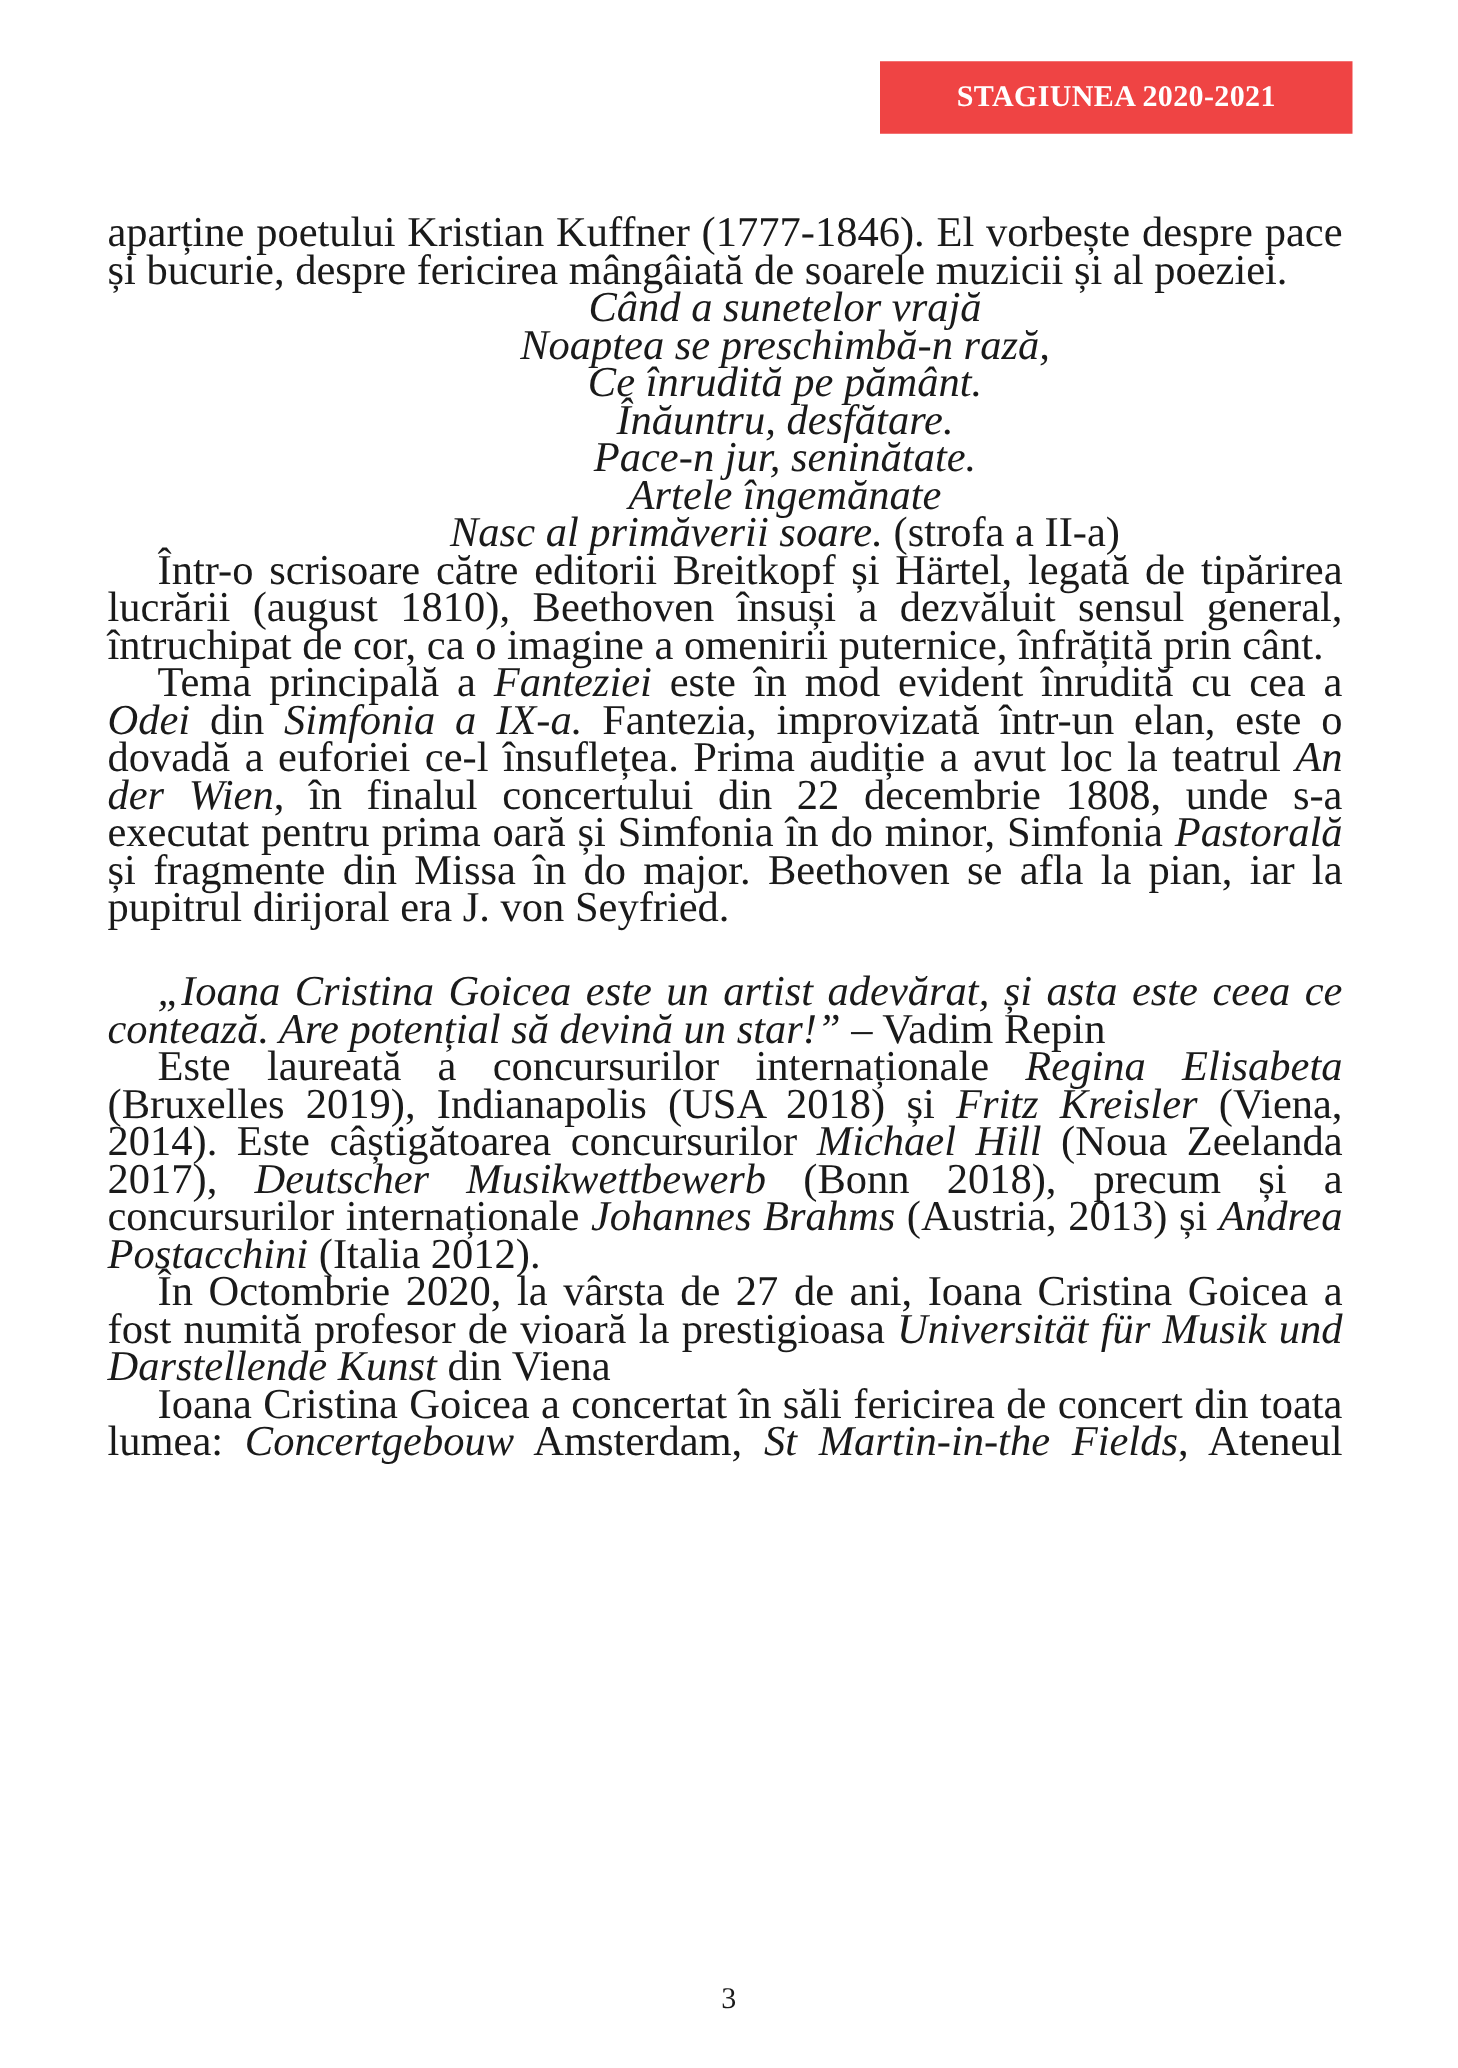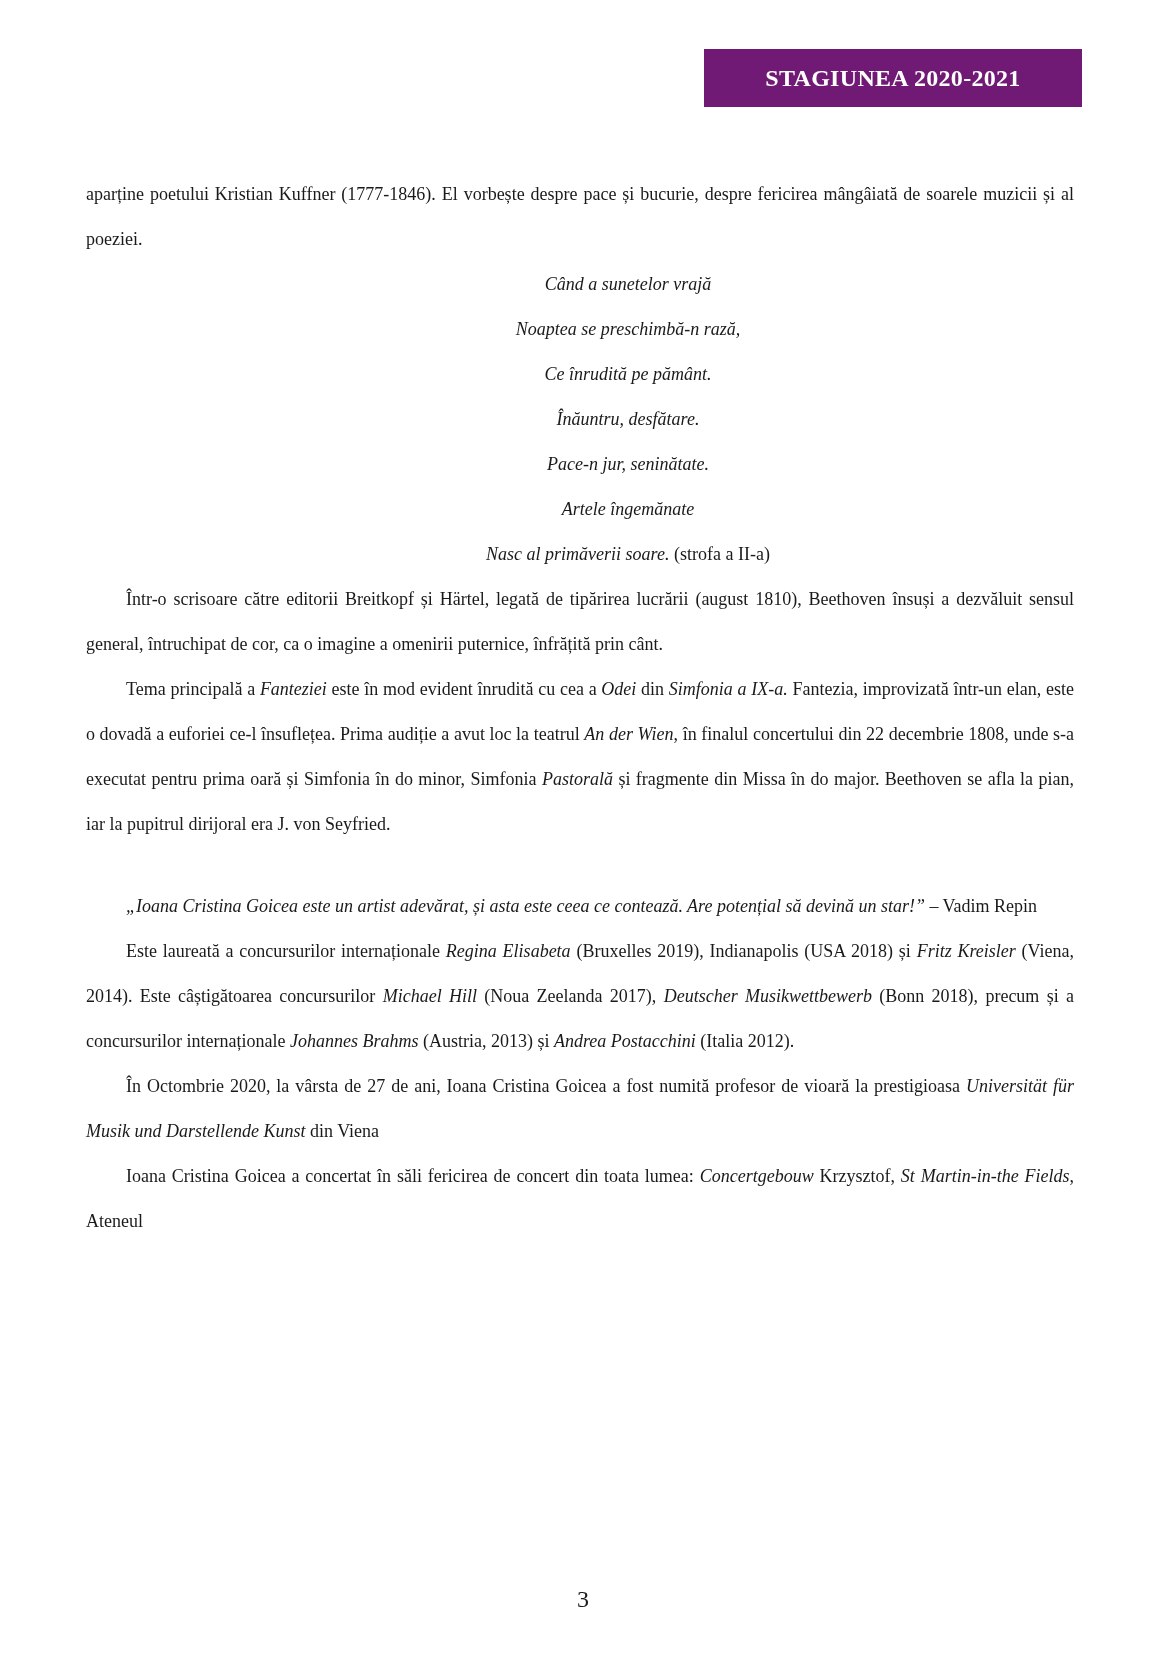--- a/index.html
+++ b/index.html
@@ -1,34 +1,34 @@
 <!DOCTYPE html>
 <html><head>
 <meta charset="utf-8">
 <style>
   html, body { margin: 0; padding: 0; background: #ffffff; }
   body { width: 1166px; height: 1654px; position: relative; overflow: hidden;
          font-family: "Liberation Serif", "DejaVu Serif", serif; color: #1a1a1a; }
   .header-badge { position: absolute; left: 704px; top: 49px; width: 378px; height: 58px;
          background: #c8102e; color: #ffffff; font-weight: bold; font-size: 24px;
          display: flex; align-items: center; justify-content: center; letter-spacing: 0.3px; }
-  .content { position: absolute; left: 86px; top: 172px; width: 988px; font-size: 18px; line-height: 45px; }
+  .content { position: absolute; left: 86px; top: 172px; width: 988px; font-size: 34px; line-height: 30px; }
   .p { text-align: justify; margin: 0; }
   .indent { text-indent: 40px; }
   .poem { margin: 0; padding-left: 96px; text-align: center; }
   .poem .line { display: block; font-style: italic; }
   .gap { height: 37px; }
   em, .it { font-style: italic; }
   b { font-weight: bold; }
   .page-number { position: absolute; left: 0; width: 1166px; top: 1586px; text-align: center; font-size: 24px; }
 </style>
 </head>
 <body>
 
-<div class="header-badge" style="background: #701a75;">
+<div class="header-badge" style="background: #ef4444;">
   <span>STAGIUNEA 2020-2021</span>
 </div>
 
 <div class="content">
   <p class="p">aparține poetului Kristian Kuffner (1777-1846). El vorbește despre pace și bucurie, despre fericirea mângâiată de soarele muzicii și al poeziei.</p>
 
   <div class="poem">
     <span class="line">Când a sunetelor vrajă</span>
     <span class="line">Noaptea se preschimbă-n rază,</span>
     <span class="line">Ce înrudită pe pământ.</span>
@@ -44,16 +44,16 @@
 
   <div class="gap"></div>
 
   <p class="p indent"><em>„Ioana Cristina Goicea este un artist adevărat, și asta este ceea ce contează. Are potențial să devină un star!”</em><span> – Vadim Repin</span></p>
 
 
   <p class="p indent"><span>Este laureată a concursurilor internaționale </span><em>Regina Elisabeta</em><span> (Bruxelles 2019), Indianapolis (USA 2018) și </span><em>Fritz Kreisler</em><span> (Viena, 2014). Este câștigătoarea concursurilor </span><em>Michael Hill</em><span> (Noua Zeelanda 2017), </span><em>Deutscher Musikwettbewerb</em><span> (Bonn 2018), precum și a concursurilor internaționale </span><em>Johannes Brahms</em><span> (Austria, 2013) și </span><em>Andrea Postacchini</em><span> (Italia 2012).</span></p>
 
   <p class="p indent"><span>În Octombrie 2020, la vârsta de 27 de ani, Ioana Cristina Goicea a fost numită profesor de vioară la prestigioasa </span><em>Universität für Musik und Darstellende Kunst</em><span> din Viena</span></p>
 
-  <p class="p indent" style="text-align-last: justify;"><span>Ioana Cristina Goicea a concertat în săli fericirea de concert din toata lumea: </span><em>Concertgebouw</em><span> Krzysztof, </span><em>St Martin-in-the Fields</em><span>, Ateneul</span></p>
+  <p class="p indent" style="text-align-last: justify;"><span>Ioana Cristina Goicea a concertat în săli fericirea de concert din toata lumea: </span><em>Concertgebouw</em><span> Amsterdam, </span><em>St Martin-in-the Fields</em><span>, Ateneul</span></p>
 </div>
 
 <div class="page-number">3</div>
 
 </body></html>

